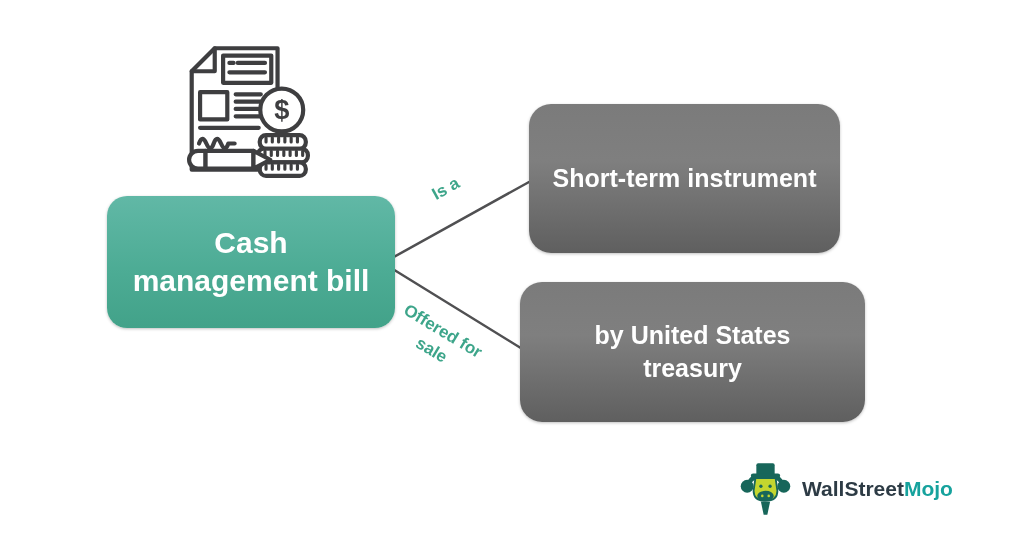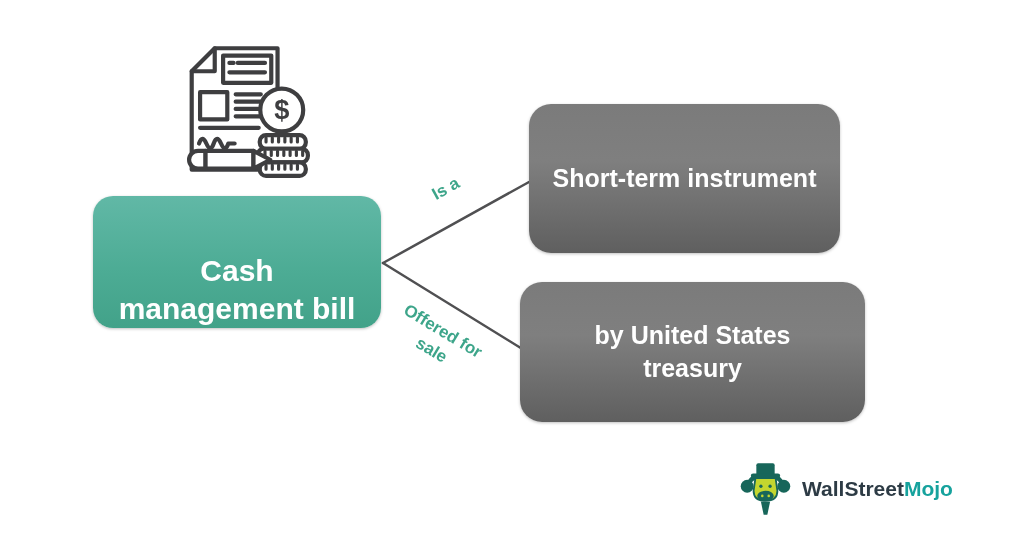--- a/index.html
+++ b/index.html
@@ -27,27 +27,26 @@
     align-items: center;
     justify-content: center;
     text-align: center;
     color: #ffffff;
     font-weight: bold;
     z-index: 2;
     box-shadow: 0 1px 3px rgba(0,0,0,0.25);
   }
   .node .node-label { white-space: pre-line; }
   .node-root {
-    left: 93px; top: 196px;
+    left: 107px; top: 196px;
     width: 288px; height: 132px;
     border-radius: 20px;
     background: linear-gradient(180deg, #61b8a6 0%, #4dac95 55%, #42a289 100%);
     font-size: 30px;
     line-height: 38px;
-    align-items: flex-end;
   }
   .node-branch {
     border-radius: 22px;
     background: linear-gradient(180deg, #7b7b7b 0%, #7f7f7f 38%, #5f5f5f 100%);
     font-size: 25px;
     line-height: 33px;
     padding: 0 4px;
     box-sizing: border-box;
   }
   .node-branch-1 {

